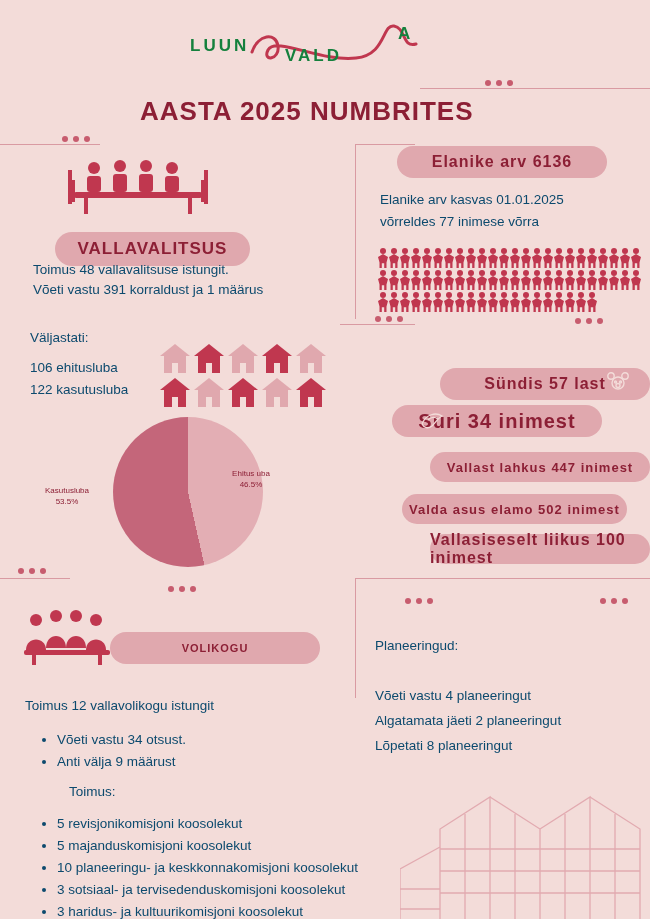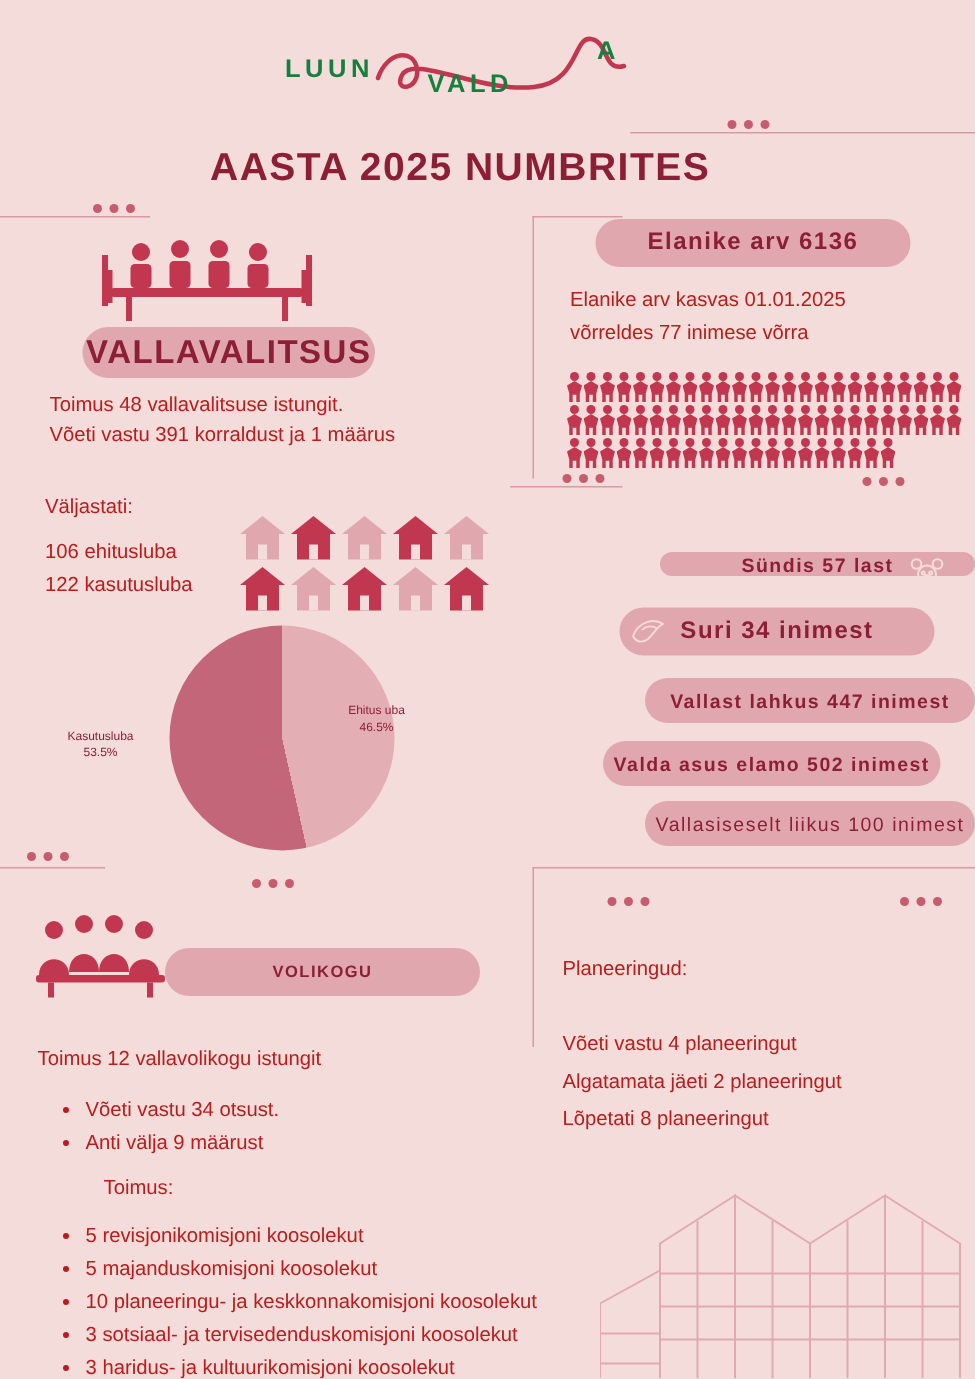--- a/index.html
+++ b/index.html
@@ -35,21 +35,21 @@
 
   
   .pill{
     background:#e0a8ae;color:#8c1f35;border-radius:20px;
     display:flex;align-items:center;justify-content:center;
     font-weight:bold;letter-spacing:1px;
     position:absolute;
   }
 
   
-  .txt{position:absolute;font-size:13.5px;line-height:20px;color:#b91c1c;}
+  .txt{position:absolute;font-size:13.5px;line-height:20px;color:#0c4a6e;}
   ul{margin:14px;padding-left:18px;}
   li{margin:0 0 2px 0;}
 
   
   .people-row{position:absolute;display:flex;flex-wrap:wrap;width:272px;gap:2px 1px;}
   .person{width:10px;height:20px;position:relative;}
   .person .head{position:absolute;left:2px;top:0;width:6px;height:6px;border-radius:50%;background:#c0374f;}
   .person .body{position:absolute;left:0;top:6px;width:10px;height:14px;background:#c0374f;
      clip-path:polygon(50% 0,100% 22%,85% 60%,85% 100%,62% 100%,62% 66%,38% 66%,38% 100%,15% 100%,15% 60%,0 22%);}
 
@@ -155,21 +155,21 @@
       <rect x="6" y="34" width="128" height="6" rx="2"></rect>
       <rect x="16" y="40" width="4" height="16"></rect>
       <rect x="120" y="40" width="4" height="16"></rect>
       <rect x="2" y="22" width="5" height="22"></rect>
       <rect x="133" y="22" width="5" height="22"></rect>
       <rect x="0" y="12" width="4" height="34"></rect>
       <rect x="136" y="12" width="4" height="34"></rect>
     </g>
   </svg>
 
-  <div class="pill" style="left:55px;top:218px;width:195px;height:34px;font-size:22px;">VALLAVALITSUS</div>
+  <div class="pill" style="left:55px;top:232px;width:195px;height:34px;font-size:17px;">VALLAVALITSUS</div>
 
   <div class="txt" style="left:33px;top:260px;width:310px;">Toimus 48 vallavalitsuse istungit.</div>
   <div class="txt" style="left:33px;top:280px;width:310px;">Võeti vastu 391 korraldust ja 1 määrus</div>
 
   <div class="txt" style="left:30px;top:328px;">Väljastati:</div>
   <div class="txt" style="left:30px;top:358px;">106 ehitusluba</div>
   <div class="txt" style="left:30px;top:380px;">122 kasutusluba</div>
 
   <div class="houses" style="left:160px;top:344px;">
     <div class="house">
@@ -504,41 +504,41 @@
       <div class="person">
         <div class="head"></div>
         <div class="body"></div>
       </div>
       <div class="person">
         <div class="head"></div>
         <div class="body"></div>
       </div>
     </div>
 
-  <div class="pill" style="left:440px;top:368px;width:210px;height:16px;font-size:13px;">Sündis 57 last</div>
+  <div class="pill" style="left:440px;top:368px;width:210px;height:32px;font-size:16px;">Sündis 57 last</div>
   <svg style="position:absolute;left:605px;top:372px;" width="26" height="24" viewBox="0 0 26 24">
     <g fill="none" stroke="#f3dcd9" stroke-width="1.4">
       <circle cx="13" cy="11" r="6"></circle>
         <circle cx="6" cy="4" r="3.2"></circle>
         <circle cx="20" cy="4" r="3.2"></circle>
       <circle cx="10.5" cy="10" r="1"></circle>
         <circle cx="15.5" cy="10" r="1"></circle>
         <circle cx="13" cy="13.5" r="2"></circle>
     </g>
   </svg>
 
-  <div class="pill" style="left:413px;top:405px;width:210px;height:32px;font-size:16px;">Suri 34 inimest</div>
+  <div class="pill" style="left:392px;top:405px;width:210px;height:32px;font-size:20px;">Suri 34 inimest</div>
   <svg style="position:absolute;left:418px;top:406px;" width="30" height="28" viewBox="0 0 30 28">
     <path d="M4 18 C8 8, 18 6, 24 10 C20 12, 18 16, 14 20 C10 23, 6 22, 4 18Z" fill="none" stroke="#f3dcd9" stroke-width="1.3"></path>
     <path d="M10 14 C13 11, 17 11, 20 13" fill="none" stroke="#f3dcd9" stroke-width="1.1"></path>
   </svg>
 
   <div class="pill" style="left:430px;top:452px;width:220px;height:30px;font-size:13px;font-weight:bold;">Vallast lahkus 447 inimest</div>
   <div class="pill" style="left:402px;top:494px;width:225px;height:30px;font-size:13px;font-weight:bold;">Valda asus elamo 502 inimest</div>
-  <div class="pill" style="left:430px;top:534px;width:220px;height:30px;font-size:13px;font-weight:normal;">Vallasiseselt liikus 100 inimest</div>
+  <div class="pill" style="left:430px;top:534px;width:220px;height:30px;font-size:16px;font-weight:bold;">Vallasiseselt liikus 100 inimest</div>
 
   <svg class="icon-art" style="left:22px;top:608px;" width="92" height="60" viewBox="0 0 92 60">
     <g fill="#c0374f">
       <circle cx="14" cy="12" r="6"></circle>
         <path d="M4 42 C4 28,24 28,24 42 Z"></path>
       <circle cx="34" cy="8" r="6"></circle>
         <path d="M24 40 C24 24,44 24,44 40 Z"></path>
       <circle cx="54" cy="8" r="6"></circle>
         <path d="M44 40 C44 24,64 24,64 40 Z"></path>
       <circle cx="74" cy="12" r="6"></circle>

